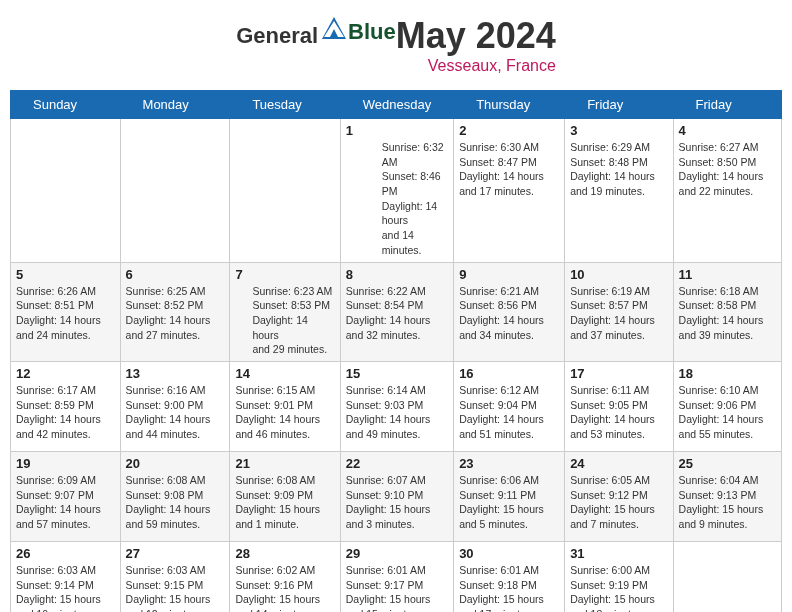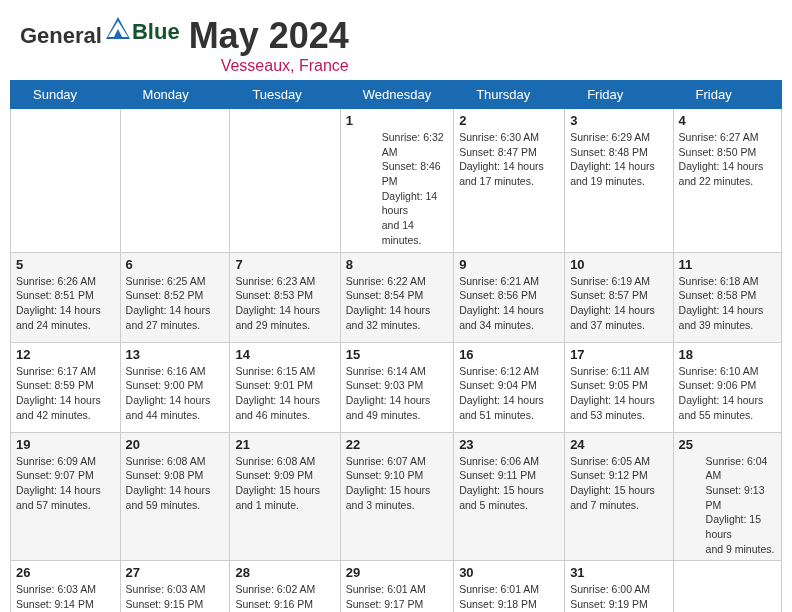--- a/index.html
+++ b/index.html
@@ -5,24 +5,24 @@
     * { box-sizing: border-box; margin: 0; padding: 0; }
     body {
       font-family: Arial, sans-serif;
       background: #fff;
       width: 792px;
       min-height: 612px;
       padding: 10px;
     }
     .header {
       display: flex;
-      justify-content: flex-start;
+      justify-content: center;
       align-items: flex-start;
+      margin-bottom: 10px;
       padding: 5px 10px;
-      gap: 9px;
     }
     .logo {
       display: flex;
       align-items: center;
     }
     .logo-text-general {
       font-size: 22px;
       font-weight: bold;
       color: #333;
     }
@@ -165,21 +165,21 @@
         </td>
         <td>
           <div class="day-num">6</div>
           <div class="day-info" style="white-space: pre-line;">Sunrise: 6:25 AM
 Sunset: 8:52 PM
 Daylight: 14 hours
 and 27 minutes.</div>
         </td>
         <td>
           <div class="day-num">7</div>
-          <div class="day-info" style="white-space: pre-line;">Sunrise: 6:23 AM
+          <div class="day-info" style="white-space: pre-line; margin-left: 17px;">Sunrise: 6:23 AM
 Sunset: 8:53 PM
 Daylight: 14 hours
 and 29 minutes.</div>
         </td>
         <td>
           <div class="day-num">8</div>
           <div class="day-info" style="white-space: pre-line;">Sunrise: 6:22 AM
 Sunset: 8:54 PM
 Daylight: 14 hours
 and 32 minutes.</div>
@@ -295,21 +295,21 @@
         </td>
         <td>
           <div class="day-num">24</div>
           <div class="day-info" style="white-space: pre-line;">Sunrise: 6:05 AM
 Sunset: 9:12 PM
 Daylight: 15 hours
 and 7 minutes.</div>
         </td>
         <td>
           <div class="day-num">25</div>
-          <div class="day-info" style="white-space: pre-line; margin-left: 27px;">Sunrise: 6:04 AM
+          <div class="day-info" style="white-space: pre-line;">Sunrise: 6:04 AM
 Sunset: 9:13 PM
 Daylight: 15 hours
 and 9 minutes.</div>
         </td>
       </tr>
       <tr>
         <td>
           <div class="day-num">26</div>
           <div class="day-info" style="white-space: pre-line;">Sunrise: 6:03 AM
 Sunset: 9:14 PM

